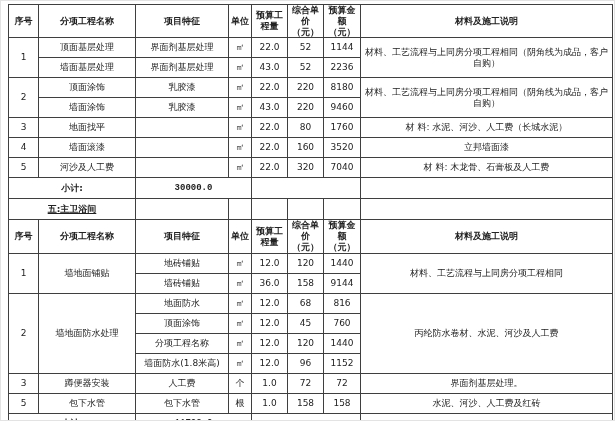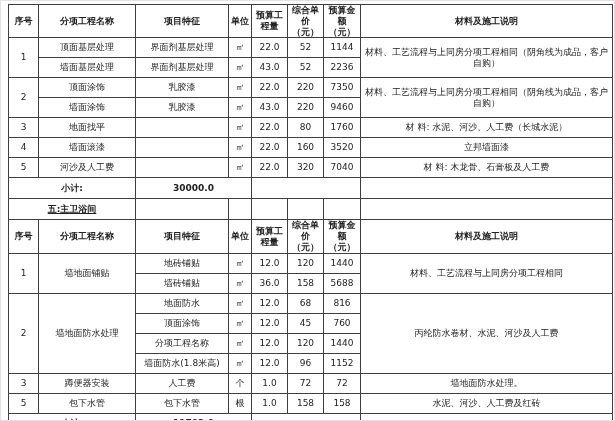--- a/index.html
+++ b/index.html
@@ -41,21 +41,21 @@
   }
   tr.r-data td { height: 19px; }
   tr.r-subtotal td { height: 20px; }
   tr.r-section td { height: 20px; }
   td.l { text-align: left; }
   td.note { font-size: 8.5px; color: #2a2a2a; }
   td.sub-label {
     font-weight: bold; font-size: 11px;
     text-align: left; padding-left: 8px; color: #111;
   }
-  td.sub-val { font-weight: bold; font-size: 11px; color: #111; }
+  td.sub-val { font-weight: bold; font-size: 11px; color: #111; font-family: Liberation Mono, monospace; }
   td.sec {
     font-weight: bold; font-size: 9.5px;
     text-align: left; padding-left: 4px; color: #111; text-decoration: underline;
   }
 </style>
 </head>
 <body>
 
 <div class="page">
   <table class="budget">
@@ -101,21 +101,21 @@
           <td>52</td>
           <td>2236</td>
         </tr>
         <tr class="r-data">
           <td rowspan="2">2</td>
           <td class="l">顶面涂饰</td>
           <td class="l">乳胶漆</td>
           <td>㎡</td>
           <td>22.0</td>
           <td>220</td>
-          <td>7350</td>
+          <td>8180</td>
           <td rowspan="2" class="l note">材料、工艺流程与上同房分项工程相同（阴角线为成品，客户自购）</td>
         </tr>
         <tr class="r-data">
           <td class="l">墙面涂饰</td>
           <td class="l">乳胶漆</td>
           <td>㎡</td>
           <td>43.0</td>
           <td>220</td>
           <td>9460</td>
         </tr>
@@ -185,21 +185,21 @@
           <td>12.0</td>
           <td>120</td>
           <td>1440</td>
           <td rowspan="2" class="l note">材料、工艺流程与上同房分项工程相同</td>
         </tr>
         <tr class="r-data">
           <td class="l">墙砖铺贴</td>
           <td>㎡</td>
           <td>36.0</td>
           <td>158</td>
-          <td>5688</td>
+          <td>9144</td>
         </tr>
         <tr class="r-data">
           <td rowspan="4">2</td>
           <td rowspan="4" class="l">墙地面防水处理</td>
           <td class="l">地面防水</td>
           <td>㎡</td>
           <td>12.0</td>
           <td>68</td>
           <td>816</td>
           <td rowspan="4" class="l note">丙纶防水卷材、水泥、河沙及人工费</td>
@@ -226,21 +226,21 @@
           <td>1152</td>
         </tr>
         <tr class="r-data">
           <td>3</td>
           <td class="l">蹲便器安装</td>
           <td class="l">人工费</td>
           <td>个</td>
           <td>1.0</td>
           <td>72</td>
           <td>72</td>
-          <td class="l note">墙地面防水处理。</td>
+          <td class="l note">界面剂基层处理。</td>
         </tr>
         <tr class="r-data">
           <td>5</td>
           <td class="l">包下水管</td>
           <td class="l">包下水管</td>
           <td>根</td>
           <td>1.0</td>
           <td>158</td>
           <td>158</td>
           <td class="l note">水泥、河沙、人工费及红砖</td>

